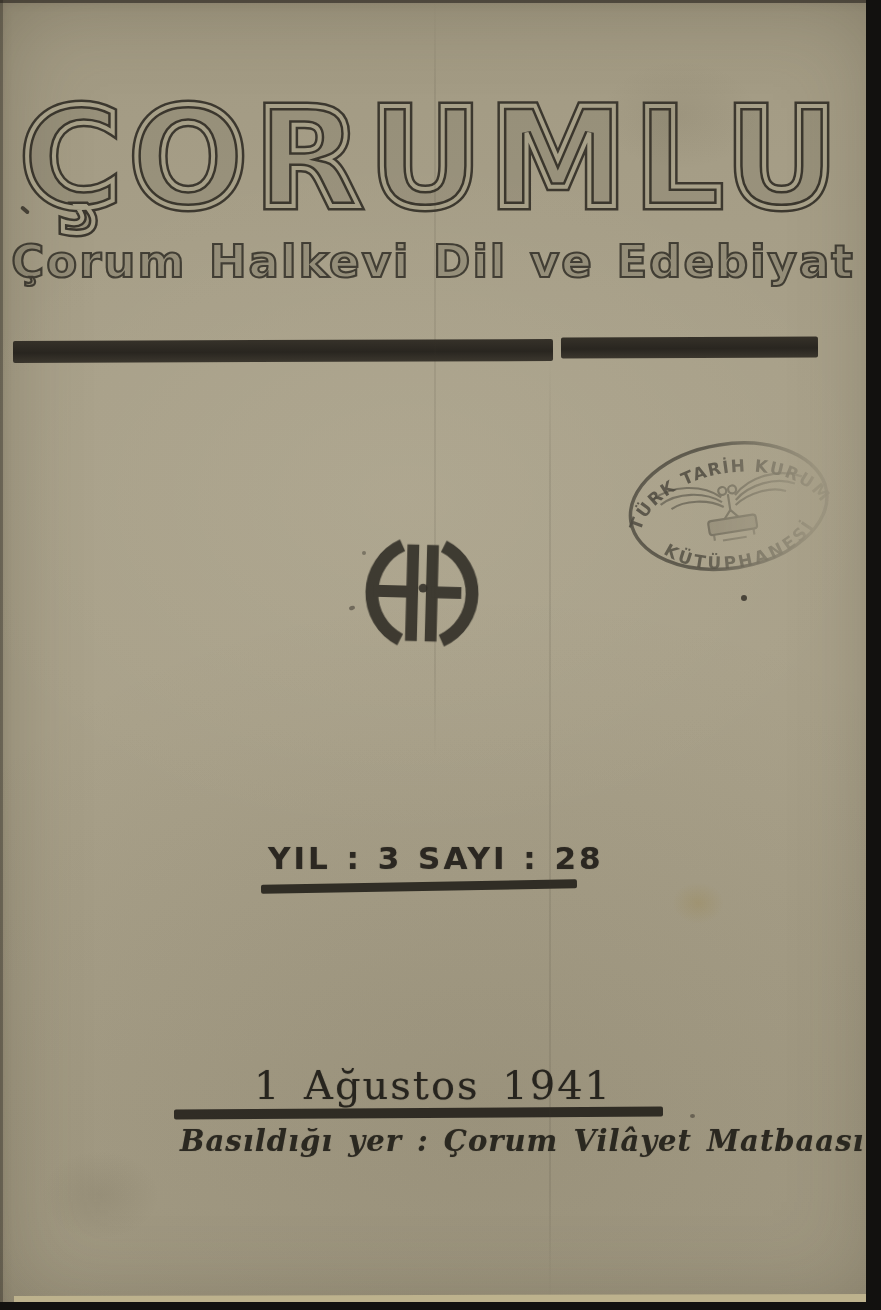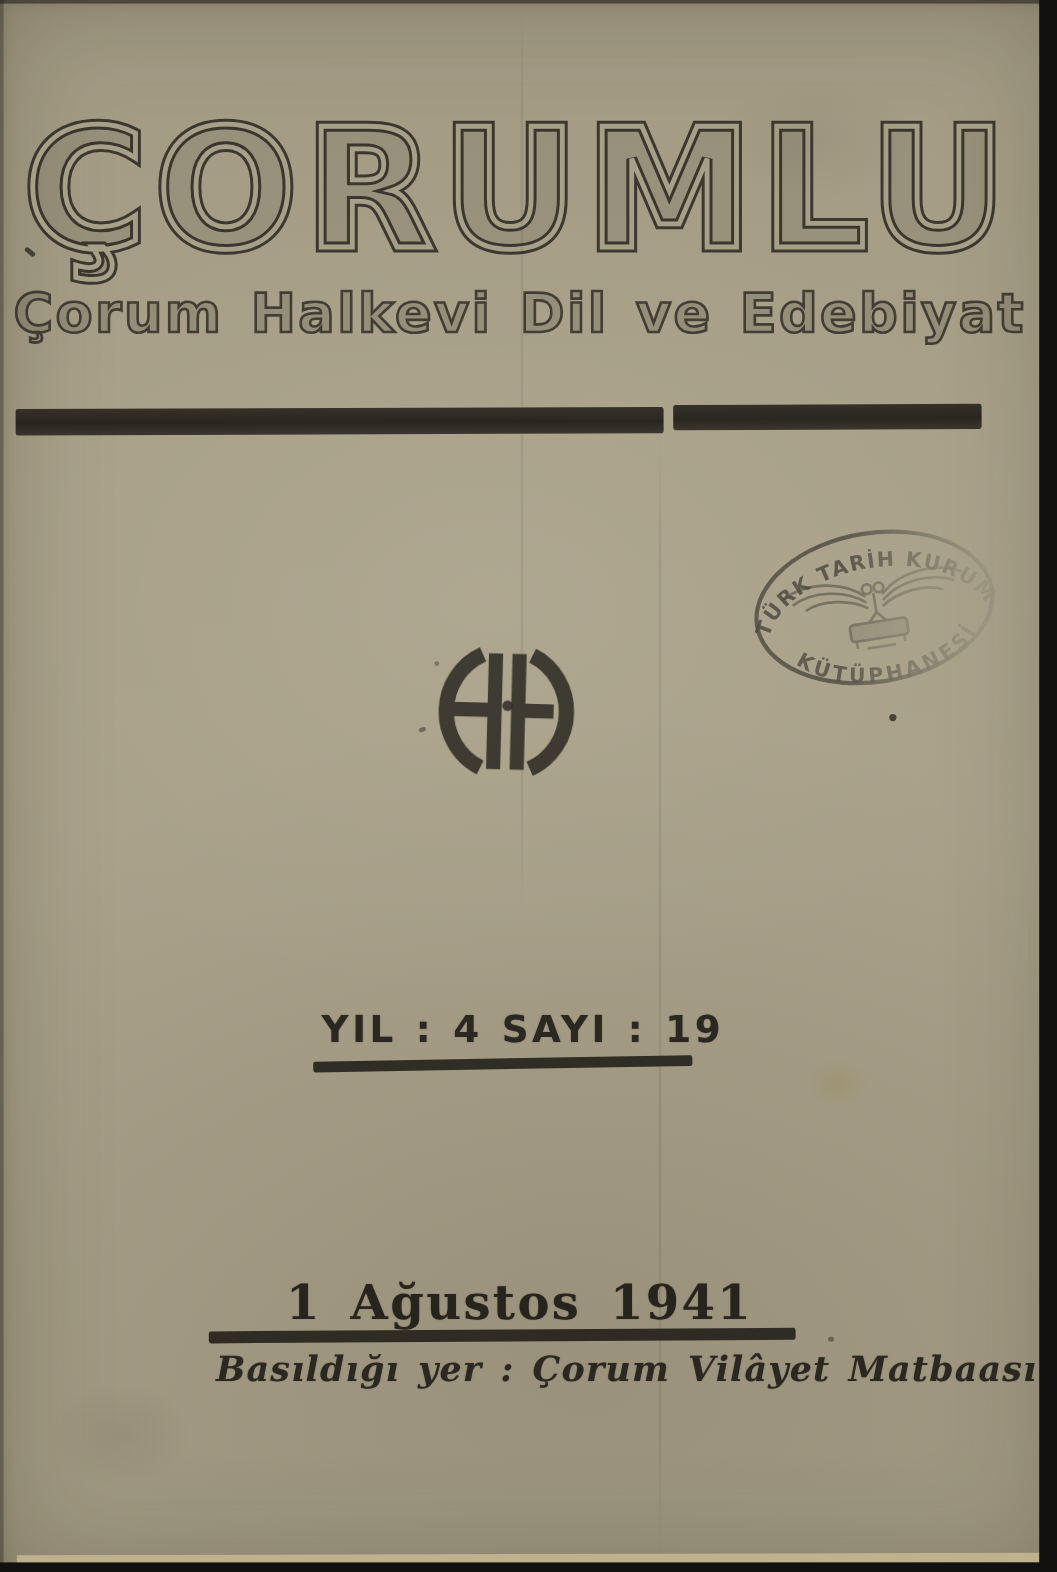--- a/index.html
+++ b/index.html
@@ -70,21 +70,21 @@
     font-family:"DejaVu Sans",sans-serif;font-weight:bold;
     font-size:31px;letter-spacing:3px;word-spacing:2px;
     color:rgba(38,35,29,.92);text-shadow:0 0 1px rgba(38,35,29,.5);
     white-space:nowrap;
   }
   .issue-underline{position:absolute;left:261px;top:882px;width:316px;height:9px;background:rgba(36,33,27,.9);transform:rotate(-1deg);border-radius:2px;}
 
   
   .date-line{
     position:absolute;left:0;top:1062px;width:866px;text-align:center;
-    font-family:"DejaVu Serif","Liberation Serif",serif;font-weight:bold;
+    font-family:"DejaVu Serif","Liberation Serif",serif;font-weight:normal;
     font-size:40px;letter-spacing:2px;word-spacing:8px;
     color:rgba(34,31,26,.92);text-shadow:0 0 1px rgba(34,31,26,.45);
     white-space:nowrap;
   }
   .date-rule{position:absolute;left:174px;top:1108px;width:489px;height:10px;background:rgba(35,32,27,.9);transform:rotate(-.35deg);border-radius:2px;}
   .imprint-line{
     position:absolute;left:180px;top:1124px;width:500px;text-align:center;
     font-family:"DejaVu Serif","Liberation Serif",serif;font-weight:bold;font-style:italic;
     font-size:29px;letter-spacing:1px;word-spacing:4px;
     color:rgba(36,33,27,.9);text-shadow:0 0 1px rgba(36,33,27,.4);
@@ -160,21 +160,21 @@
         <path d="M 81,15 A 52,53 0 0 1 81,111"></path>
         <path d="M 50,14 L 50,112" stroke-width="12"></path>
         <path d="M 70,14 L 70,112" stroke-width="12"></path>
         <path d="M 11,62 L 55,62" stroke-width="12"></path>
         <path d="M 70,62 L 100,62" stroke-width="12"></path>
       </g>
       <circle cx="61" cy="58" r="4.5" fill="#211f1a" opacity="0.85"></circle>
     </svg>
   </div>
 
-  <div class="issue-line">YIL : 4 SAYI : 19</div>
+  <div class="issue-line">YIL : 3 SAYI : 28</div>
   <div class="issue-underline"></div>
 
   <div class="date-line">1 Ağustos 1941</div>
   <div class="date-rule"></div>
   <div class="imprint-line">Basıldığı yer : Çorum Vilâyet Matbaası</div>
 
   <div class="crease crease-a"></div>
   <div class="crease crease-b"></div>
   <div class="speck sp-1"></div>
   <div class="speck sp-2"></div>

